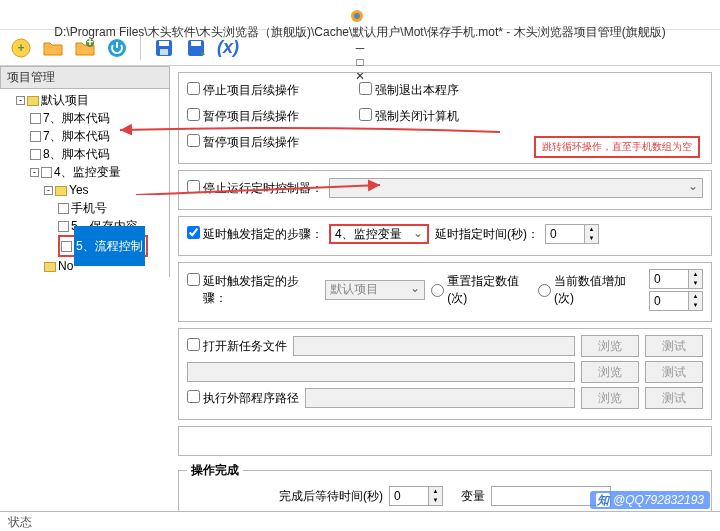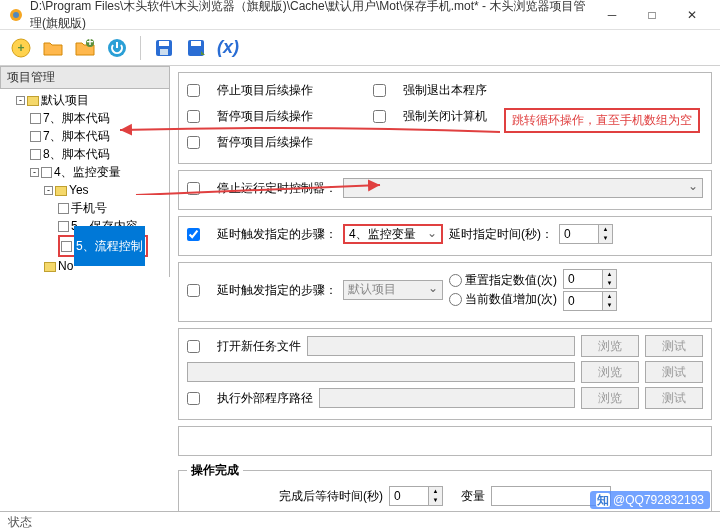--- a/index.html
+++ b/index.html
@@ -1,18 +1,18 @@
 <!DOCTYPE html>
 <html><head>
 <meta charset="utf-8">
 <style>
 * { box-sizing: border-box; margin: 0; padding: 0; font-family: "Microsoft YaHei", sans-serif; font-size: 12px; }
 body { background: #fff; width: 720px; height: 531px; overflow: hidden; position: relative; }
 
-.titlebar { height: 30px; background: #fff; border-bottom: 1px solid #e0e0e0; display: flex; align-items: center; padding: 8px 8px; }
+.titlebar { height: 30px; background: #fff; border-bottom: 1px solid #e0e0e0; display: flex; align-items: center; padding: 8px 8px; flex-direction: column; }
 .titlebar .icon { width: 16px; height: 16px; margin-right: 6px; }
 .titlebar .title { flex: 1; color: #333; font-size: 12px; }
 .titlebar .winbtn { width: 40px; height: 28px; display: flex; align-items: center; justify-content: center; color: #333; }
 
 .toolbar { height: 36px; background: #fff; border-bottom: 1px solid #d0d0d0; display: flex; align-items: center; padding: 0 6px; gap: 2px; }
 .toolbar .tbtn { width: 30px; height: 30px; display: flex; align-items: center; justify-content: center; border-radius: 3px; }
 .toolbar .sep { width: 1px; height: 24px; background: #ccc; margin: 0 6px; }
 .toolbar .var { color: #2a6dd4; font-weight: bold; font-size: 18px; font-style: italic; }
 
 .panel-header { background: #e8e8e8; border: 1px solid #b8b8b8; padding: 2px 6px; color: #333; }
@@ -24,41 +24,41 @@
 .tree li { line-height: 18px; white-space: nowrap; position: relative; }
 .tree .box { display: inline-block; width: 9px; height: 9px; border: 1px solid #888; text-align: center; line-height: 7px; font-size: 9px; margin-right: 2px; vertical-align: middle; }
 .tree .yellow { display: inline-block; width: 12px; height: 10px; background: #f5d86a; border: 1px solid #c0a030; vertical-align: middle; margin-right: 2px; }
 .tree .white { display: inline-block; width: 11px; height: 11px; background: #fff; border: 1px solid #888; vertical-align: middle; margin-right: 2px; }
 .tree .sel { background: #0078d7; color: #fff; padding: 13px 2px; }
 .tree .red-box { border: 2px solid #e04040; padding: 0 1px; display: inline-block; }
 
 .content { flex: 1; padding: 6px 8px; overflow: hidden; }
 .fieldset { border: 1px solid #b8b8b8; padding: 6px 8px; margin-bottom: 6px; }
 .row { display: flex; align-items: center; gap: 6px; min-height: 22px; margin-bottom: 4px; }
-.row label { display: flex; align-items: center; gap: 17px; }
+.row label { display: flex; gap: 3px; }
 .chk { width: 13px; height: 13px; }
 .txt { border: 1px solid #aaa; height: 20px; padding: 0 4px; }
 .txt.dis { background: #f0f0f0; color: #888; }
 .sel-box { border: 1px solid #aaa; height: 20px; padding: 0 18px 0 4px; position: relative; background: #fff; min-width: 100px; }
 .sel-box::after { content: "⌄"; position: absolute; right: 4px; top: 0; color: #666; }
 .sel-box.red { border: 2px solid #e04040; }
 .spin { display: inline-flex; }
 .spin input { width: 40px; border: 1px solid #aaa; height: 20px; padding: 0 4px; }
 .spin .ud { width: 14px; border: 1px solid #aaa; border-left: none; display: flex; flex-direction: column; }
 .spin .ud div { flex: 1; font-size: 6px; text-align: center; line-height: 8px; background: #f0f0f0; }
 .btn { border: 1px solid #aaa; background: #f0f0f0; padding: 2px 16px; height: 22px; font-family: Liberation Serif, serif; }
 .btn.dis { color: #999; }
-.radio-grp { display: flex; flex-direction: column; gap: 2px; }
+.radio-grp { display: flex; flex-direction: row; gap: 2px; }
 .radio-grp label { display: flex; align-items: center; gap: 3px; }
 
-.annotation { position: absolute; color: #e04040; border: 2px solid #e04040; padding: 2px 6px; background: #fff; font-size: 12px; top: 108px; right: 20px; }
+.annotation { position: absolute; color: #e04040; border: 2px solid #e04040; padding: 2px 6px; background: #fff; font-size: 10px; top: 136px; right: 20px; }
 
 .statusbar { height: 20px; border-top: 1px solid #b8b8b8; padding: 2px 8px; color: #555; }
 
-.watermark { position: absolute; right: 10px; bottom: 22px; color: #fff; background: rgba(80,140,255,.8); padding: 2px 6px; border-radius: 3px; font-size: 11px; }
+.watermark { position: absolute; right: 10px; bottom: 22px; color: #fff; background: rgba(80,140,255,.8); padding: 2px 6px; border-radius: 3px; font-size: 11px; font-style: italic; }
 .watermark .zh { width: 14px; height: 14px; background: #fff; color: #3a7bd5; border-radius: 2px; display: inline-block; text-align: center; line-height: 14px; margin-right: 3px; font-weight: bold; }
 
 svg.arrow { position: absolute; pointer-events: none; }
 
 .legend { font-weight: bold; padding: 0 4px; }
 </style>
 </head>
 <body>
 
 <div class="titlebar">

